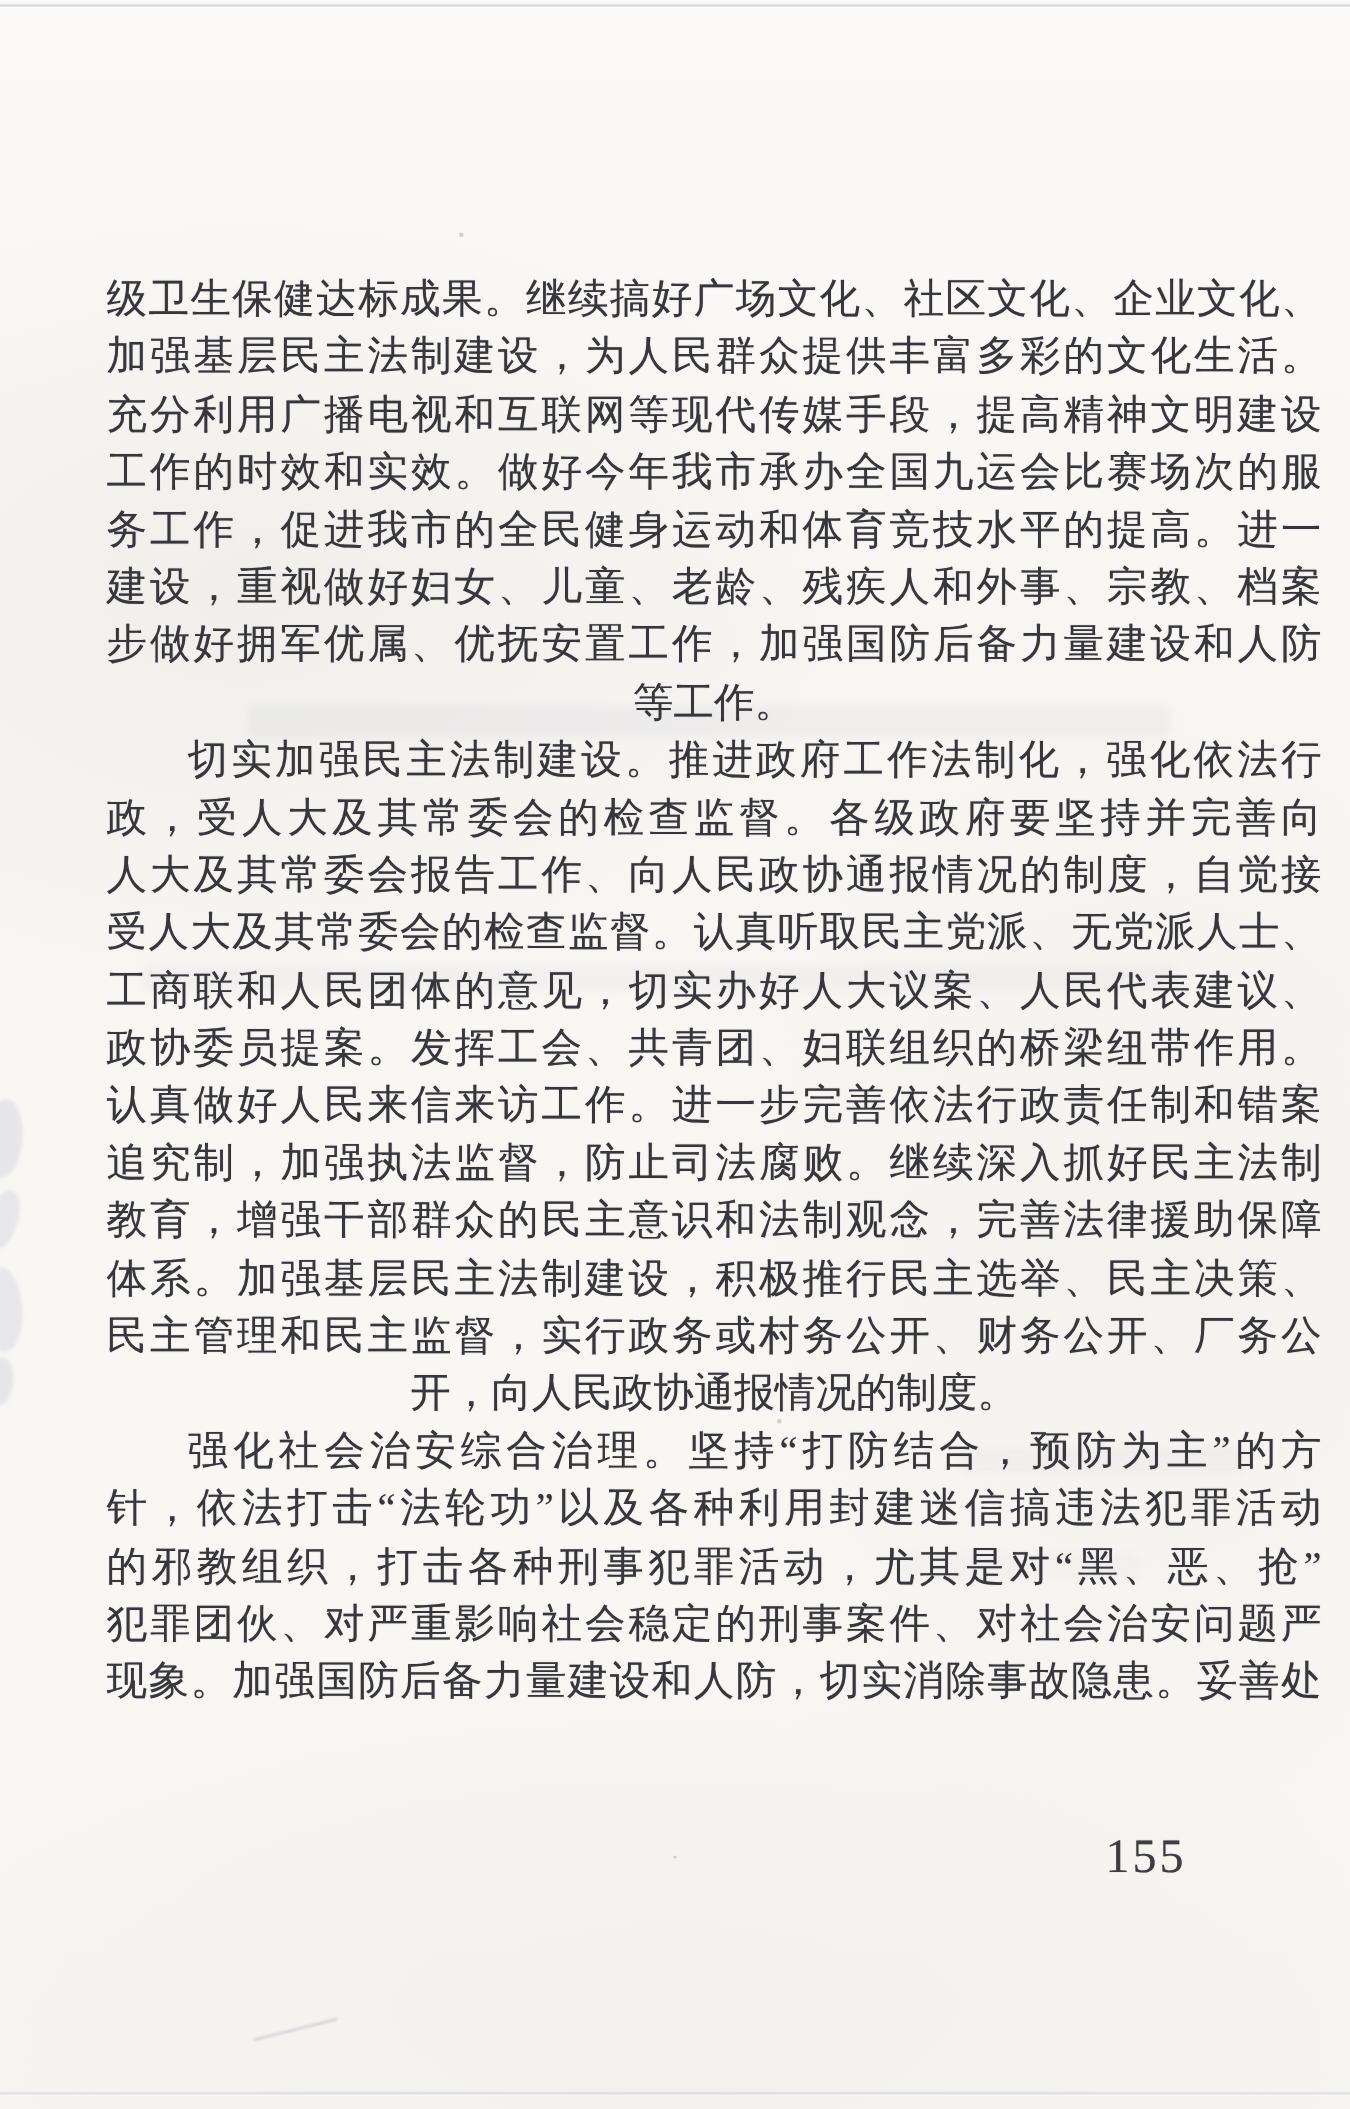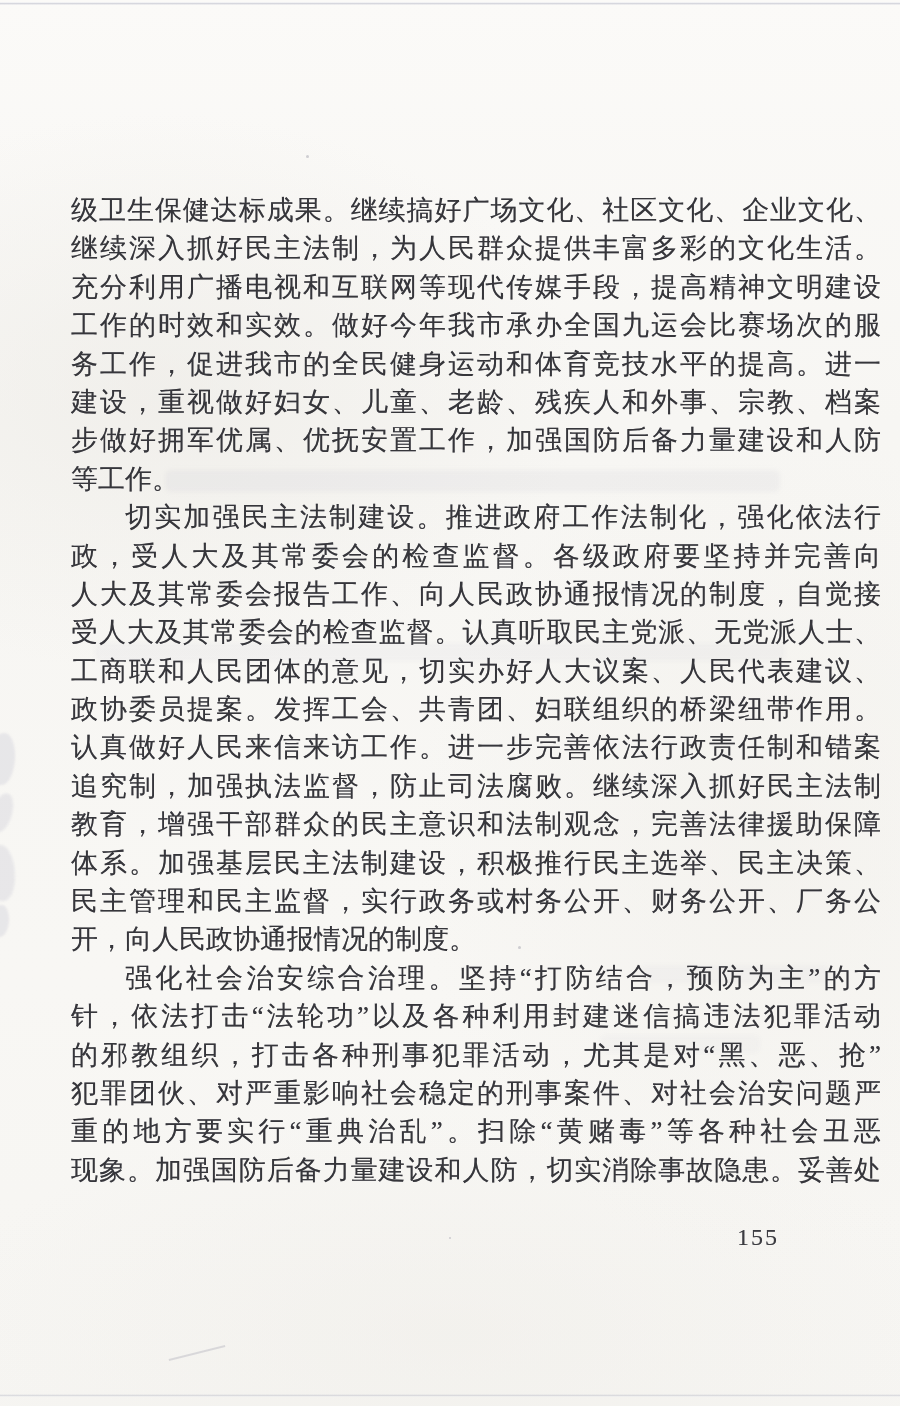--- a/index.html
+++ b/index.html
@@ -22,50 +22,50 @@
 
   .page {
     position: absolute;
     inset: 0;
   }
 
   
   .text-block {
     position: absolute;
     left: 71px;
-    top: 191px;
+    top: 180px;
     width: 810px;
   }
   .paragraph { margin: 0; }
   .line {
     font-size: 27px;
     line-height: 38.4px;
     height: 38.4px;
     white-space: nowrap;
     overflow: hidden;
     color: #36363b;
     text-shadow: 0 0 0.6px rgba(70,70,80,0.55);
-    text-align: left;
+    text-align: center;
   }
   .line.fill {
     white-space: normal;
     text-align: justify;
     text-align-last: justify;
   }
   .line.indent {
     text-indent: 54px;
     font-family: Liberation Serif, serif;
   }
 
   
   .page-number {
     position: absolute;
     left: 737px;
     top: 1220px;
-    font-size: 24px;
+    font-size: 32px;
     line-height: 34px;
     letter-spacing: 2px;
     color: #3c3c41;
     text-shadow: 0 0 0.6px rgba(70,70,80,0.5);
   }
 
   
   .edge-top {
     position: absolute;
     top: 2px; left: 0; right: 0; height: 3px;
@@ -130,21 +130,21 @@
   <div class="ghost g3"></div>
   <div class="ghost g4"></div>
   <div class="scratch"></div>
   <div class="speck s1"></div>
   <div class="speck s2"></div>
   <div class="speck s3"></div>
 
   <main class="text-block" id="text-block">
       <div class="paragraph">
         <div class="line fill">级卫生保健达标成果。继续搞好广场文化、社区文化、企业文化、</div>
-        <div class="line fill">继续深入抓好民主法制，为人民群众提供丰富多彩的文化生活。</div>
+        <div class="line fill">加强基层民主法制建设，为人民群众提供丰富多彩的文化生活。</div>
         <div class="line fill">充分利用广播电视和互联网等现代传媒手段，提高精神文明建设</div>
         <div class="line fill">工作的时效和实效。做好今年我市承办全国九运会比赛场次的服</div>
         <div class="line fill">务工作，促进我市的全民健身运动和体育竞技水平的提高。进一</div>
         <div class="line fill">建设，重视做好妇女、儿童、老龄、残疾人和外事、宗教、档案</div>
         <div class="line fill">步做好拥军优属、优抚安置工作，加强国防后备力量建设和人防</div>
         <div class="line">等工作。</div>
       </div>
       <div class="paragraph">
         <div class="line fill indent">切实加强民主法制建设。推进政府工作法制化，强化依法行</div>
         <div class="line fill">政，受人大及其常委会的检查监督。各级政府要坚持并完善向</div>
@@ -157,20 +157,19 @@
         <div class="line fill">教育，增强干部群众的民主意识和法制观念，完善法律援助保障</div>
         <div class="line fill">体系。加强基层民主法制建设，积极推行民主选举、民主决策、</div>
         <div class="line fill">民主管理和民主监督，实行政务或村务公开、财务公开、厂务公</div>
         <div class="line">开，向人民政协通报情况的制度。</div>
       </div>
       <div class="paragraph">
         <div class="line fill indent">强化社会治安综合治理。坚持“打防结合，预防为主”的方</div>
         <div class="line fill">针，依法打击“法轮功”以及各种利用封建迷信搞违法犯罪活动</div>
         <div class="line fill">的邪教组织，打击各种刑事犯罪活动，尤其是对“黑、恶、抢”</div>
         <div class="line fill">犯罪团伙、对严重影响社会稳定的刑事案件、对社会治安问题严</div>
-        <div class="line fill">重的地方要实行“重典治乱”。扫除“黄赌毒”等各种社会丑恶</div>
         <div class="line fill">现象。加强国防后备力量建设和人防，切实消除事故隐患。妥善处</div>
       </div>
     </main>
 
   <div class="page-number">155</div>
 
 </div>
 
 </body></html>

